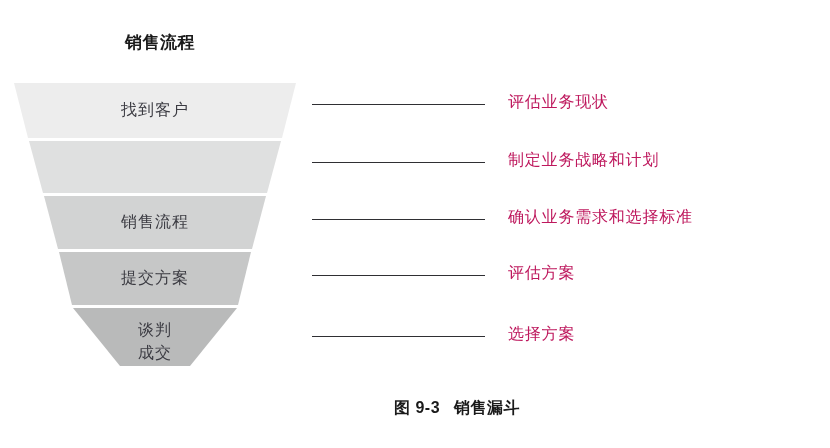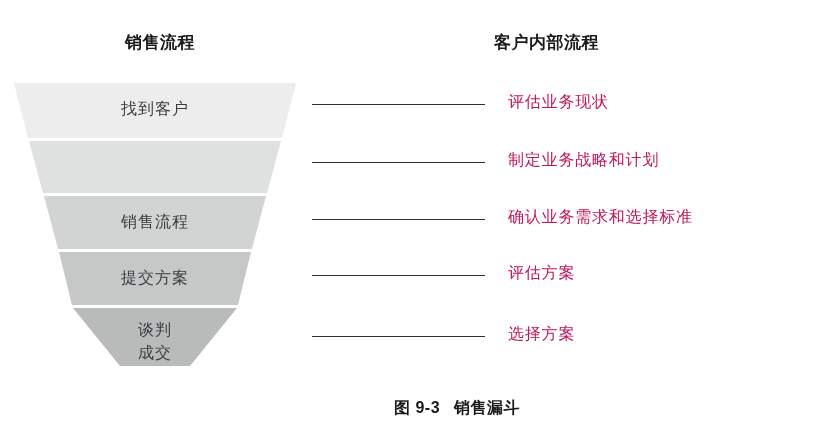--- a/index.html
+++ b/index.html
@@ -104,37 +104,36 @@
     padding-left: 42px;
   }
   #caption .cap-num { margin-right: 14px; }
 </style>
 </head>
 <body>
 
 <div id="stage">
 
   <div class="col-heading" id="heading-left">销售流程</div>
-  <div class="col-heading" id="heading-right">客户内部流程</div>
 
   <div id="funnel-wrap">
     <svg id="funnel-svg" width="320" height="448" viewBox="0 0 320 448">
 
       <polygon points="14,83 296,83 282,138 28,138" fill="#ededed"></polygon>
 
       <polygon points="29,141 281,141 267,193 43,193" fill="#dfe0e0"></polygon>
 
       <polygon points="44,196 266,196 252,249 58,249" fill="#d2d3d3"></polygon>
 
       <polygon points="59,252 251,252 238,305 72,305" fill="#c6c7c7"></polygon>
 
       <polygon points="73,308 237,308 190,366 120,366" fill="#b9baba"></polygon>
     </svg>
 
-    <div class="funnel-label" style="left:0;top:100px;width:310px;font-family:Liberation Mono, monospace;">找到客户</div>
+    <div class="funnel-label" style="left:0;top:100px;width:310px;">找到客户</div>
     <div class="funnel-label" style="left:0;top:212px;width:310px;">销售流程</div>
     <div class="funnel-label" style="left:0;top:318px;width:310px;line-height:23px;">谈判
 成交</div>
     <div class="funnel-label" style="left:0;top:268px;width:310px;">提交方案</div>
   </div>
 
   <div class="connector" style="top:104px;"></div>
   <div class="connector" style="top:162px;"></div>
   <div class="connector" style="top:219px;"></div>
   <div class="connector" style="top:275px;"></div>

